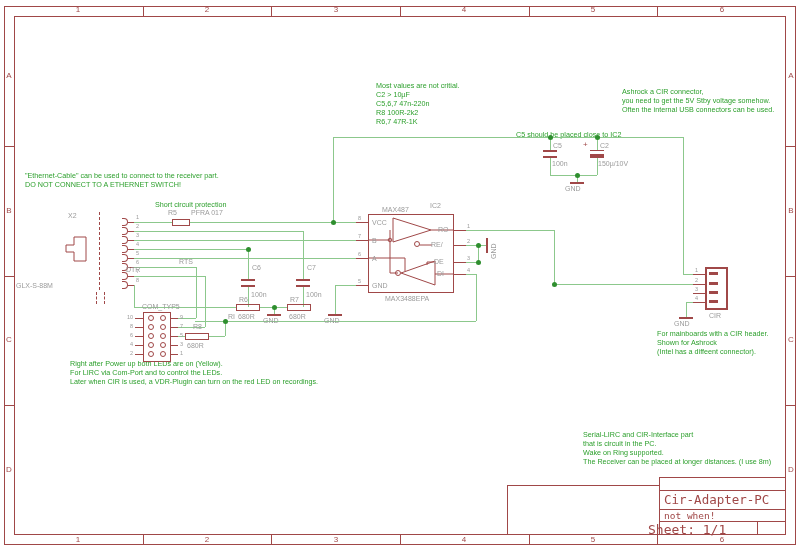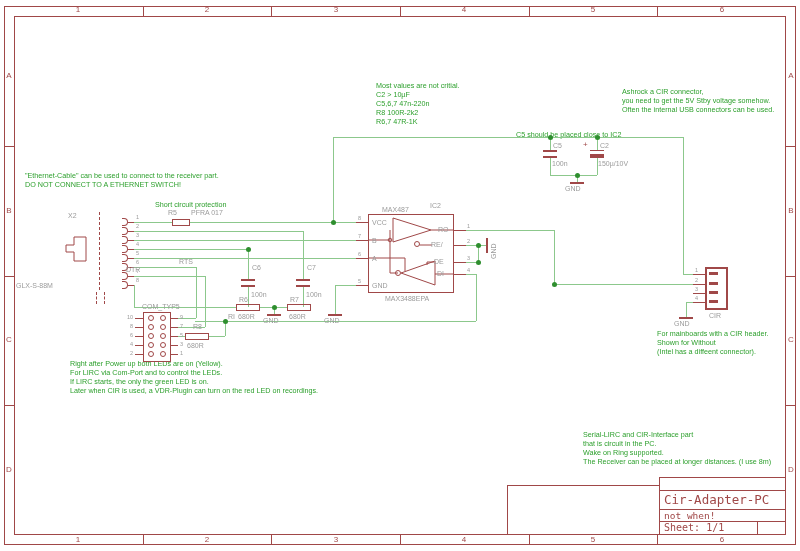--- a/index.html
+++ b/index.html
@@ -71,21 +71,21 @@
   <span class="fr" style="left:786px;top:465px;width:10px">D</span>
 
   <b class="box" style="left:507px;top:485px;width:153px;height:50px"></b>
   <b class="box" style="left:659px;top:477px;width:127px;height:58px"></b>
   <b class="rh" style="left:660px;top:490px;width:126px"></b>
   <b class="rh" style="left:660px;top:509px;width:126px"></b>
   <b class="rh" style="left:660px;top:521px;width:126px"></b>
   <b class="rv" style="left:757px;top:521px;height:14px"></b>
   <span class="tb" style="left:664px;top:492px;font-size:12.5px">Cir-Adapter-PC</span>
   <span class="tb" style="left:664px;top:510px;font-size:9.5px">not when!</span>
-  <span class="tb" style="left:664px;top:522px;font-size:10px">Sheet: 1/1</span>
+  <span class="tb" style="left:648px;top:522px;font-size:13px">Sheet: 1/1</span>
 
   <div class="nt" style="left:25px;top:171px">
     <span>"Ethernet-Cable" can be used to connect to the receiver part.</span>
     <span>DO NOT CONNECT TO A ETHERNET SWITCH!</span>
   </div>
   <span class="nt" style="left:155px;top:200px">Short circuit protection</span>
   <div class="nt" style="left:376px;top:81px">
     <span>Most values are not critial.</span>
     <span>C2 &gt; 10µF</span>
     <span>C5,6,7 47n-220n</span>
@@ -94,26 +94,25 @@
   </div>
   <div class="nt" style="left:622px;top:87px">
     <span>Ashrock a CIR connector,</span>
     <span>you need to get the 5V Stby voltage somehow.</span>
     <span>Often the internal USB connectors can be used.</span>
   </div>
   <span class="nt" style="left:516px;top:130px">C5 should be placed close to IC2</span>
   <div class="nt" style="left:70px;top:359px">
     <span>Right after Power up both LEDs are on (Yellow).</span>
     <span>For LIRC via Com-Port and to control the LEDs.</span>
-    <span>If LIRC starts, the only the green LED is on.</span>
     <span>Later when CIR is used, a VDR-Plugin can turn on the red LED on recordings.</span>
   </div>
   <div class="nt" style="left:657px;top:329px">
     <span>For mainboards with a CIR header.</span>
-    <span>Shown for Without</span>
+    <span>Shown for Ashrock</span>
     <span>(Intel has a diffeent connector).</span>
   </div>
   <div class="nt" style="left:583px;top:430px">
     <span>Serial-LIRC and CIR-Interface part</span>
     <span>that is circuit in the PC.</span>
     <span>Wake on Ring supported.</span>
     <span>The Receiver can be placed at longer distances. (I use 8m)</span>
   </div>
 
   <b class="h" style="left:134px;top:222px;width:38px"></b>

